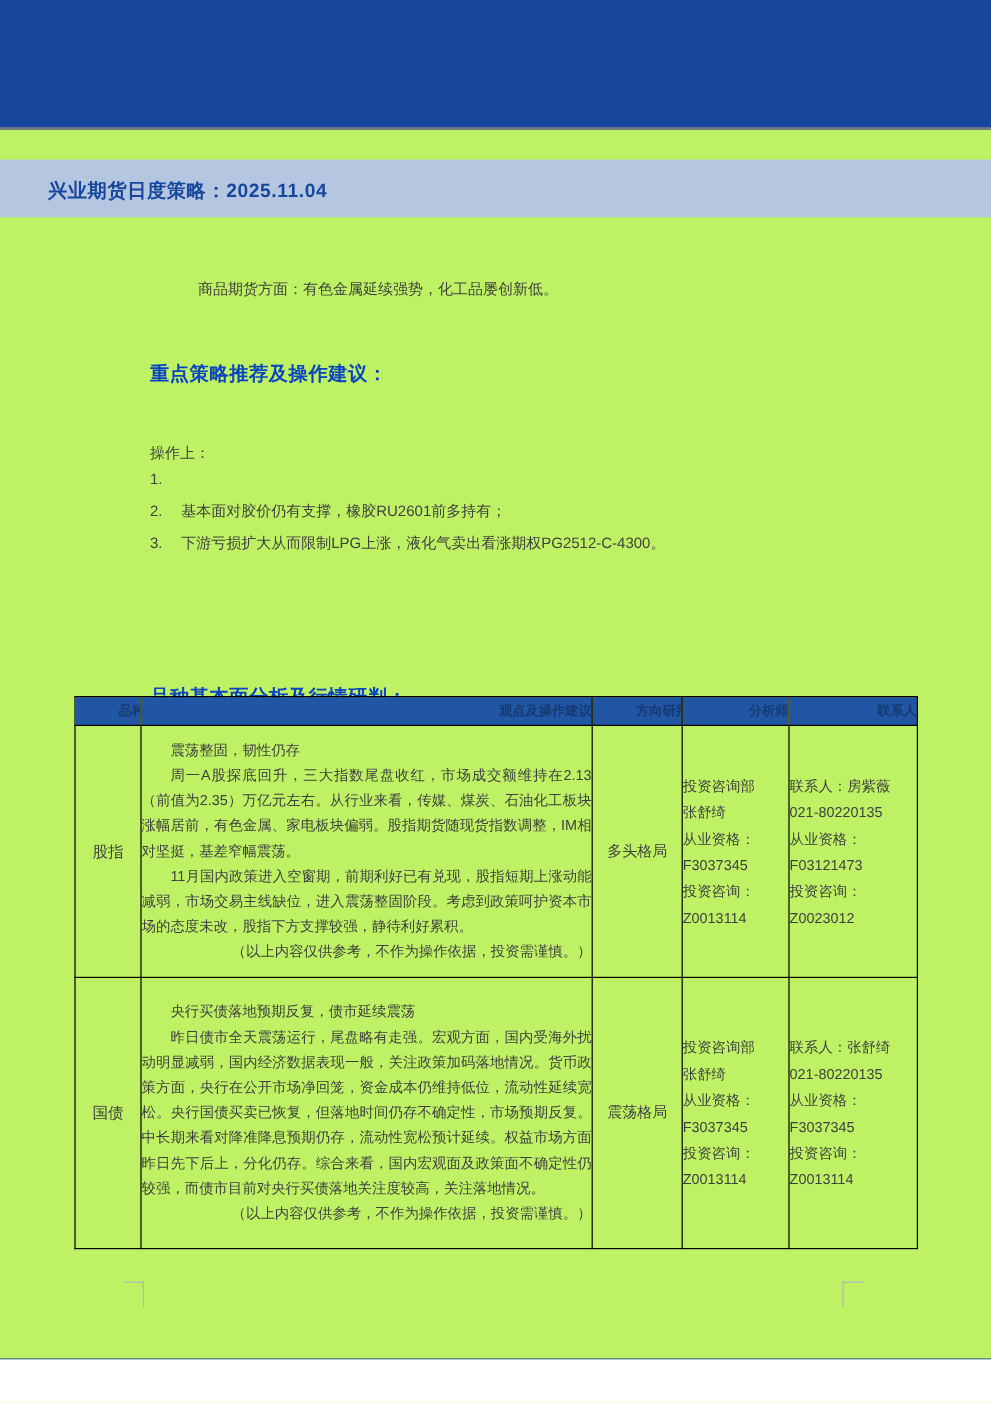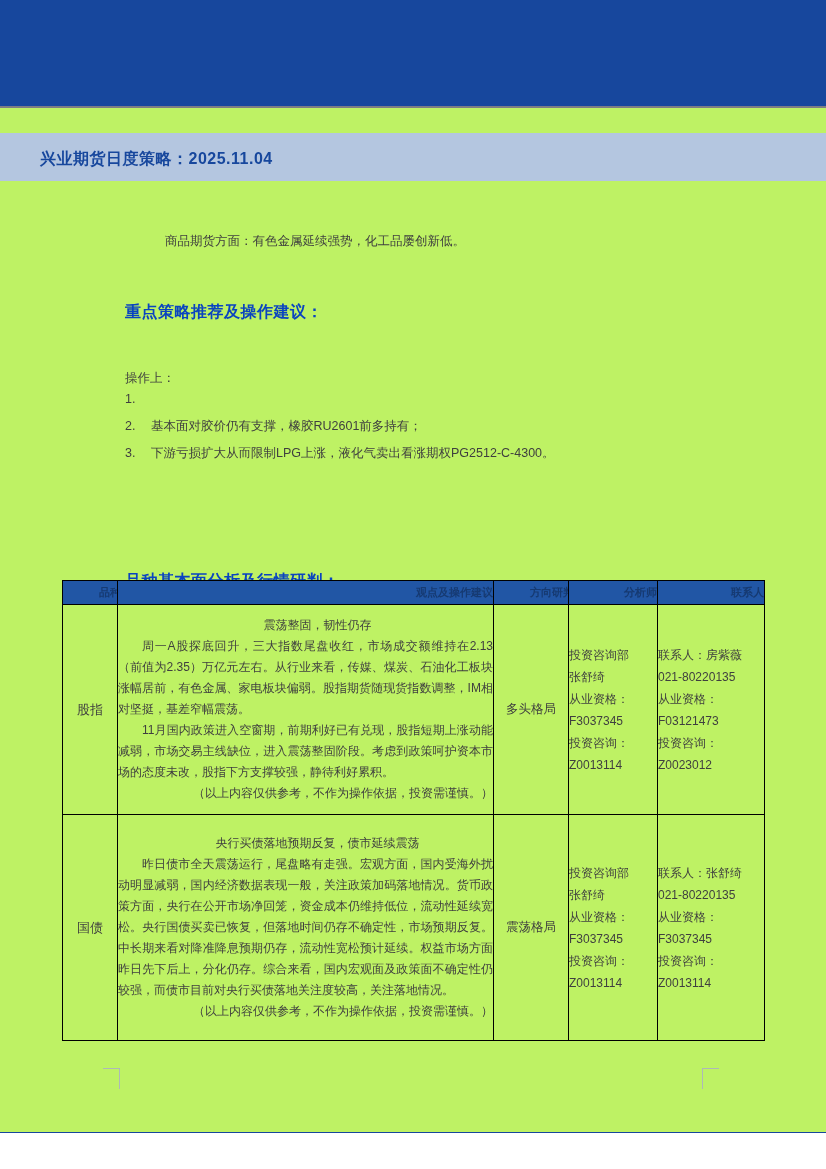--- a/index.html
+++ b/index.html
@@ -40,21 +40,21 @@
   }
   table.main th, table.main td { border:1px solid #000; padding:0; vertical-align:middle; }
   table.main th {
     background:#2156a5; color:#163a72; font-weight:bold; font-size:11px;
     height:23px; text-align:right; overflow:hidden; white-space:nowrap;padding-left:36px;
   }
   tr.r1 { height:210px; }
   tr.r2 { height:226px; }
   td.variety { text-align:center; font-size:13px; }
   td.view { padding:3px 6px; line-height:21px; text-align:justify; }
-  .view-title { text-align:center; text-indent:0; }
+  .view-title { text-align:left; text-indent:0; }
   .para { text-indent:2em; margin:0; }
   .disc { text-align:right; text-indent:0; }
   td.direction { text-align:center; font-size:12.5px;margin-top:20px; }
   td.analyst, td.contact { text-align:left; line-height:22px; padding:2px 1px; }
   .footer {
     position:absolute; left:0; top:1132px; width:826px; height:37px;
     background:#17479d;
   }
   .footer .txt {
     text-align:right; color:#ffffff; font-weight:bold; font-size:12px; line-height:37px;

